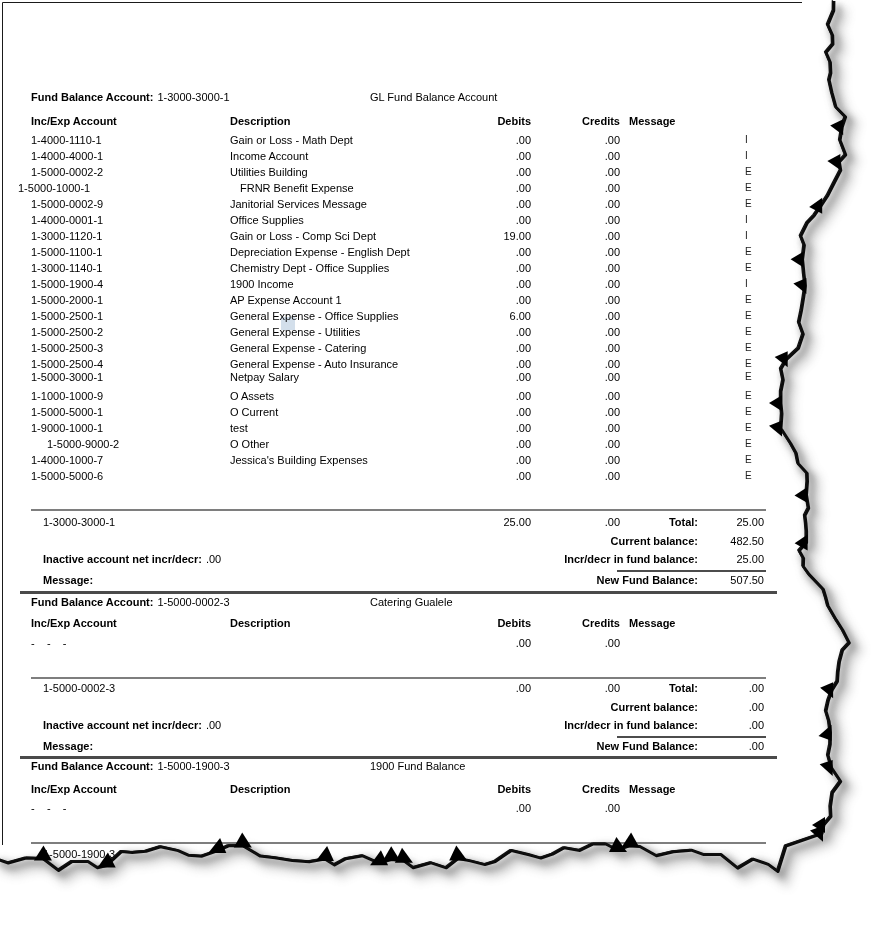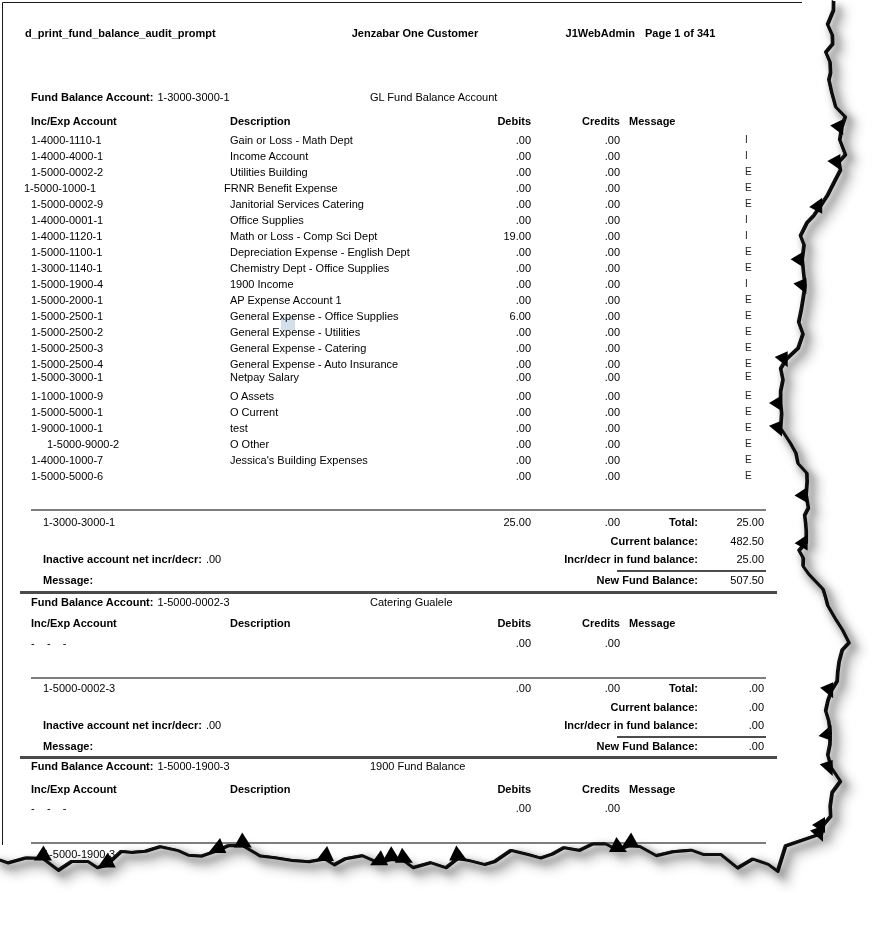--- a/index.html
+++ b/index.html
@@ -20,26 +20,20 @@
   #tear{position:absolute;left:0;top:0;width:890px;height:951px;pointer-events:none;}
   .row-cells span{top:0;}
 </style>
 </head>
 <body>
 
 <div class="page">
 
   <div class="sel-hl" id="selhl" style="background: rgb(157, 184, 210);"></div>
 
-  <div class="ln" style="top:26px">
-    <span class="pos b" style="left:25px">d_print_fund_balance_audit_prompt</span>
-    <span class="pos b ctr">Jenzabar One Customer</span>
-    <span class="pos b" style="right:255px">J1WebAdmin</span>
-    <span class="pos b" style="left:645px">Page 1 of 341</span>
-  </div>
 
   <div id="sections">
       <div class="section">
     <div class="ln fba-line" style="top: 90px;">
       <span class="pos" style="left:31px"><b>Fund Balance Account:</b><span class="ml4">1-3000-3000-1</span></span>
       <span class="pos" style="left:370px">GL Fund Balance Account</span>
     </div>
     <div class="ln head-line" style="top: 114px;">
       <span class="pos b" style="left:31px">Inc/Exp Account</span>
       <span class="pos b" style="left:230px">Description</span>
@@ -63,43 +57,43 @@
     <span class="pos flag" style="left:745px">I</span>
   </div>
           <div class="ln row-cells" style="top: 165px;">
     <span class="pos" style="left:31px">1-5000-0002-2</span>
     <span class="pos" style="left:230px">Utilities Building</span>
     <span class="pos" style="right:359px">.00</span>
     <span class="pos" style="right:270px">.00</span>
     <span class="pos flag" style="left:745px">E</span>
   </div>
           <div class="ln row-cells" style="top: 181px;">
-    <span class="pos" style="left:24px">1-5000-1000-1</span>
-    <span class="pos" style="left:224px">FRNR Benefit Expense</span>
+    <span class="pos" style="left:18px">1-5000-1000-1</span>
+    <span class="pos" style="left:240px">FRNR Benefit Expense</span>
     <span class="pos" style="right:359px">.00</span>
     <span class="pos" style="right:270px">.00</span>
     <span class="pos flag" style="left:745px">E</span>
   </div>
           <div class="ln row-cells" style="top: 197px;">
     <span class="pos" style="left:31px">1-5000-0002-9</span>
-    <span class="pos" style="left:230px">Janitorial Services Catering</span>
+    <span class="pos" style="left:230px">Janitorial Services Message</span>
     <span class="pos" style="right:359px">.00</span>
     <span class="pos" style="right:270px">.00</span>
     <span class="pos flag" style="left:745px">E</span>
   </div>
           <div class="ln row-cells" style="top: 213px;">
     <span class="pos" style="left:31px">1-4000-0001-1</span>
     <span class="pos" style="left:230px">Office Supplies</span>
     <span class="pos" style="right:359px">.00</span>
     <span class="pos" style="right:270px">.00</span>
     <span class="pos flag" style="left:745px">I</span>
   </div>
           <div class="ln row-cells" style="top: 229px;">
-    <span class="pos" style="left:31px">1-4000-1120-1</span>
-    <span class="pos" style="left:230px">Math or Loss - Comp Sci Dept</span>
+    <span class="pos" style="left:31px">1-3000-1120-1</span>
+    <span class="pos" style="left:230px">Gain or Loss - Comp Sci Dept</span>
     <span class="pos" style="right:359px">19.00</span>
     <span class="pos" style="right:270px">.00</span>
     <span class="pos flag" style="left:745px">I</span>
   </div>
           <div class="ln row-cells" style="top: 245px;">
     <span class="pos" style="left:31px">1-5000-1100-1</span>
     <span class="pos" style="left:230px">Depreciation Expense - English Dept</span>
     <span class="pos" style="right:359px">.00</span>
     <span class="pos" style="right:270px">.00</span>
     <span class="pos flag" style="left:745px">E</span>

